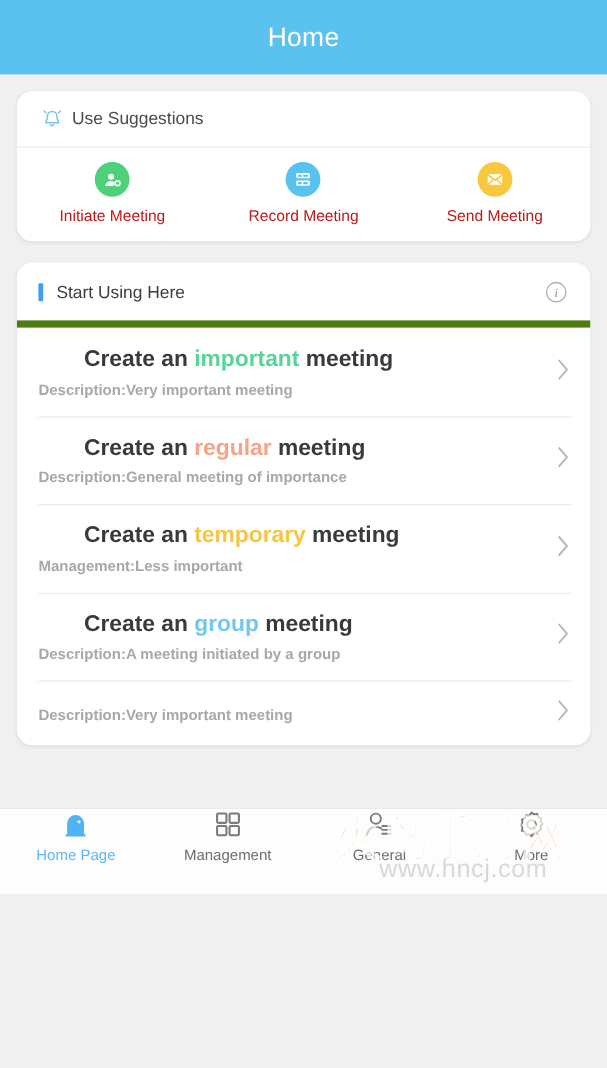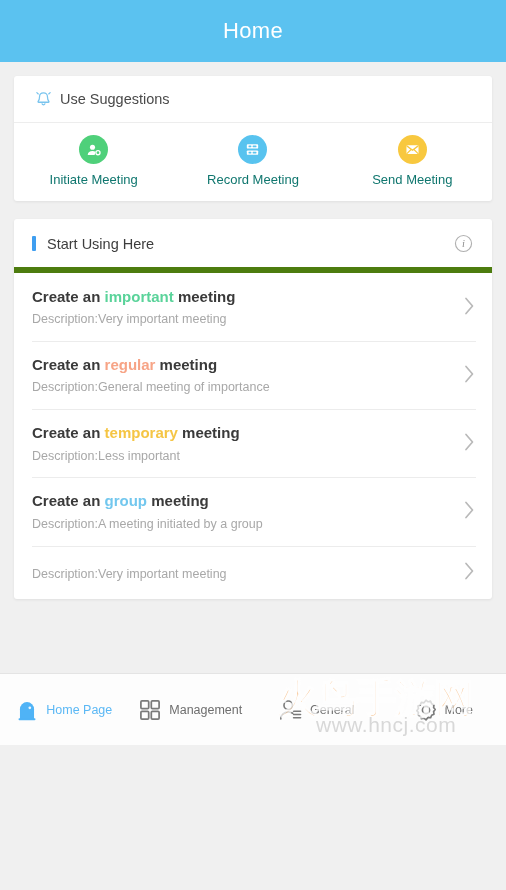--- a/index.html
+++ b/index.html
@@ -34,21 +34,21 @@
 
   
   .body {
     flex: 1 1 auto;
     padding: 14px 14px 0 14px;
     overflow: hidden;
   }
 
   .card {
     background: #ffffff;
-    border-radius: 3px;
+    border-radius: 13px;
     box-shadow: 0 1px 3px rgba(0,0,0,.07);
     overflow: hidden;
   }
 
   
   .sugg-head {
     display: flex;
     align-items: center;
     gap: 7px;
     padding: 13px 18px 13px 20px;
@@ -74,21 +74,21 @@
   .quick-circle {
     width: 29px; height: 29px;
     border-radius: 50%;
     display: flex;
     align-items: center;
     justify-content: center;
   }
   .quick-circle svg { display: block; }
   .quick-label {
     font-size: 13px;
-    color: #0f766e;
+    color: #b91c1c;
   }
 
   
   .list-card { margin-top: 18px; }
   .list-head {
     display: flex;
     align-items: center;
     padding: 14px 18px 13px 18px;
     border-bottom: 6px solid #4d7c0f;
   }
@@ -116,53 +116,54 @@
   }
   .row + .row::before {
     content: "";
     position: absolute;
     left: 18px; right: 16px; top: 0;
     height: 1px;
     background: #ececec;
   }
   .row-texts { flex: 1 1 auto; min-width: 0; }
   .row-title {
-    font-size: 15px;
+    font-size: 19px;
     color: #3a3a3a;
     font-weight: bold;
     line-height: 1.35;
+    margin-left: 38px;
   }
   .row-title .kw { font-weight: bold; }
   .row-desc {
     font-size: 12.5px;
     color: #a8a8a8;
     margin-top: 4px;
     line-height: 1.35;
+    font-weight: bold;
   }
   .chev {
     width: 13px; height: 22px;
     flex: 0 0 auto;
     margin-left: 10px;
   }
 
   
   .tabbar {
     flex: 0 0 auto;
     height: 72px;
     background: #fdfdfd;
     border-top: 1px solid #e4e4e4;
     display: flex;
     position: relative;
   }
   .tab {
     flex: 1 1 0;
     display: flex;
-    flex-direction: row;
-    align-items: center;
-    justify-content: center;
+    flex-direction: column;
+    align-items: center;
     gap: 6px;
     cursor: pointer;
   }
   .tab-icon { width: 26px; height: 26px; display: block; }
   .tab-label { font-size: 12.5px; color: #6e6e6e; }
   .tab.active .tab-label { color: #5bb8f5; }
 
   
   .watermark {
     position: absolute;
@@ -300,21 +301,21 @@
               <path d="M2.5 3.5 9 11l-6.5 7.5"></path>
             </svg>
           </span>
         </div>
 
         <div class="row">
           <div class="row-texts">
             <div class="row-title">
               <span>Create an </span><span class="kw" style="color:#f5c544">temporary</span><span> meeting</span>
             </div>
-            <div class="row-desc">Description:Less important</div>
+            <div class="row-desc">Management:Less important</div>
           </div>
           <span>
             <svg class="chev" viewBox="0 0 12 22" fill="none" stroke="#b9b9b9" stroke-width="1.7" stroke-linecap="round" stroke-linejoin="round">
               <path d="M2.5 3.5 9 11l-6.5 7.5"></path>
             </svg>
           </span>
         </div>
 
         <div class="row">
           <div class="row-texts">

